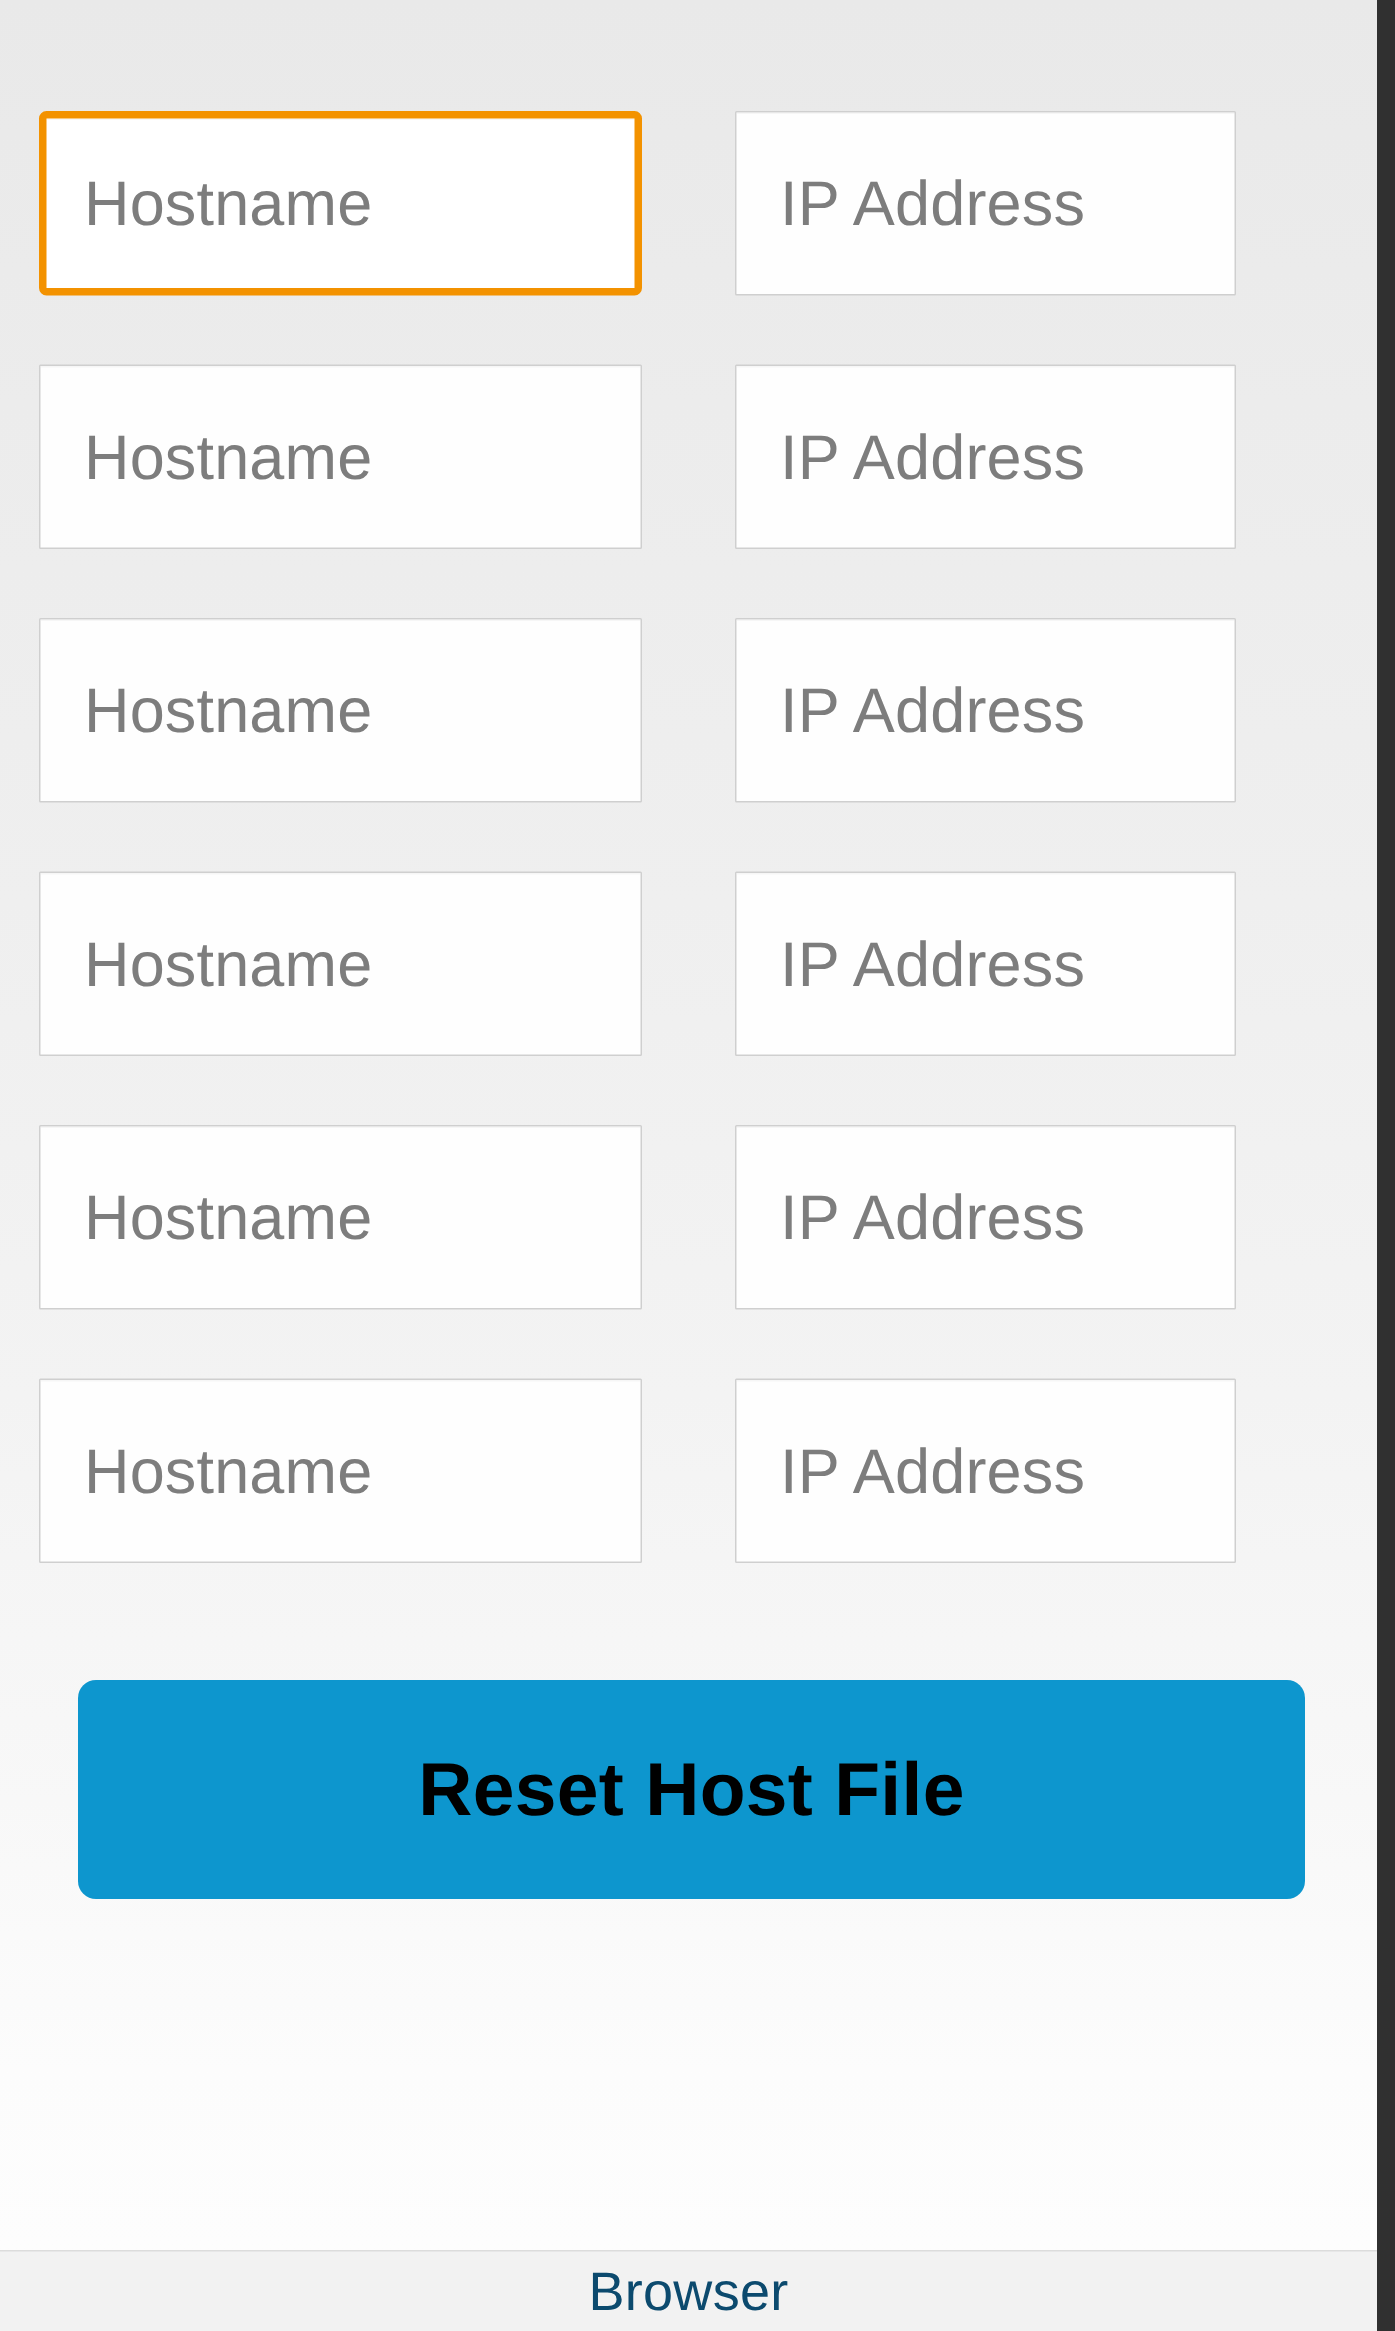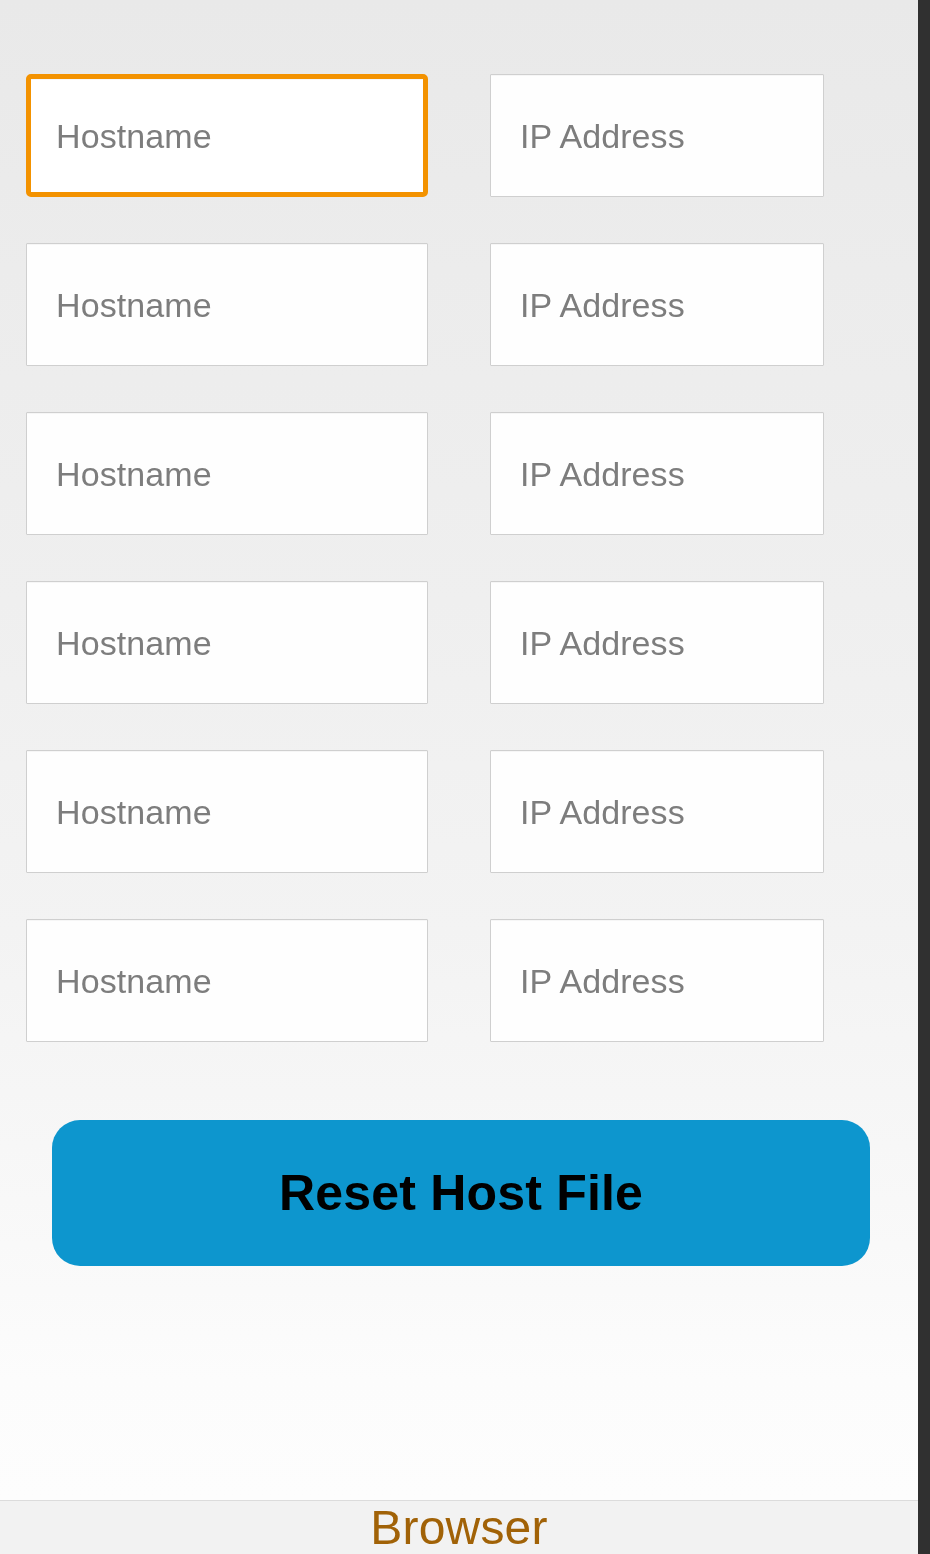--- a/index.html
+++ b/index.html
@@ -75,21 +75,21 @@
     color: #7d7d7d;
     padding: 0 0 0 29px;
     outline: none;
     display: flex;
     align-items: center;
     box-shadow: inset 0 1px 0 rgba(0,0,0,0.03);
   }
 
   .field .ph {
     color: #7d7d7d;
-    font-size: 34px;
+    font-size: 42px;
     line-height: 1;
     white-space: nowrap;
     letter-spacing: 0.1px;
   }
 
   
   .field-wrap.focused .field {
     border: 5px solid #f39200;
     border-radius: 5px;
     background: #ffffff;
@@ -99,21 +99,21 @@
   
   .reset-btn {
     position: absolute;
     left: 52px;
     top: 1120px;
     width: 818px;
     height: 146px;
     box-sizing: border-box;
     background: #0d96ce;
     border: none;
-    border-radius: 28px;
+    border-radius: 12px;
     color: #000000;
     font-family: "Liberation Sans", "DejaVu Sans", sans-serif;
     font-size: 50px;
     font-weight: 700;
     letter-spacing: 0.2px;
     cursor: pointer;
     display: flex;
     align-items: center;
     justify-content: center;
     padding: 0;
@@ -129,22 +129,22 @@
     box-sizing: border-box;
     background: #f2f2f2;
     border-top: 1px solid #dcdcdc;
     display: flex;
     align-items: center;
     justify-content: center;
   }
 
   .bottom-bar .label {
     font-family: "Liberation Sans", "DejaVu Sans", sans-serif;
-    font-size: 48px;
-    color: #a16207;
+    font-size: 36px;
+    color: #0c4a6e;
     letter-spacing: 0.2px;
     line-height: 1;
   }
 
   
   .edge-strip {
     position: absolute;
     left: 918px;
     top: 0;
     width: 12px;

